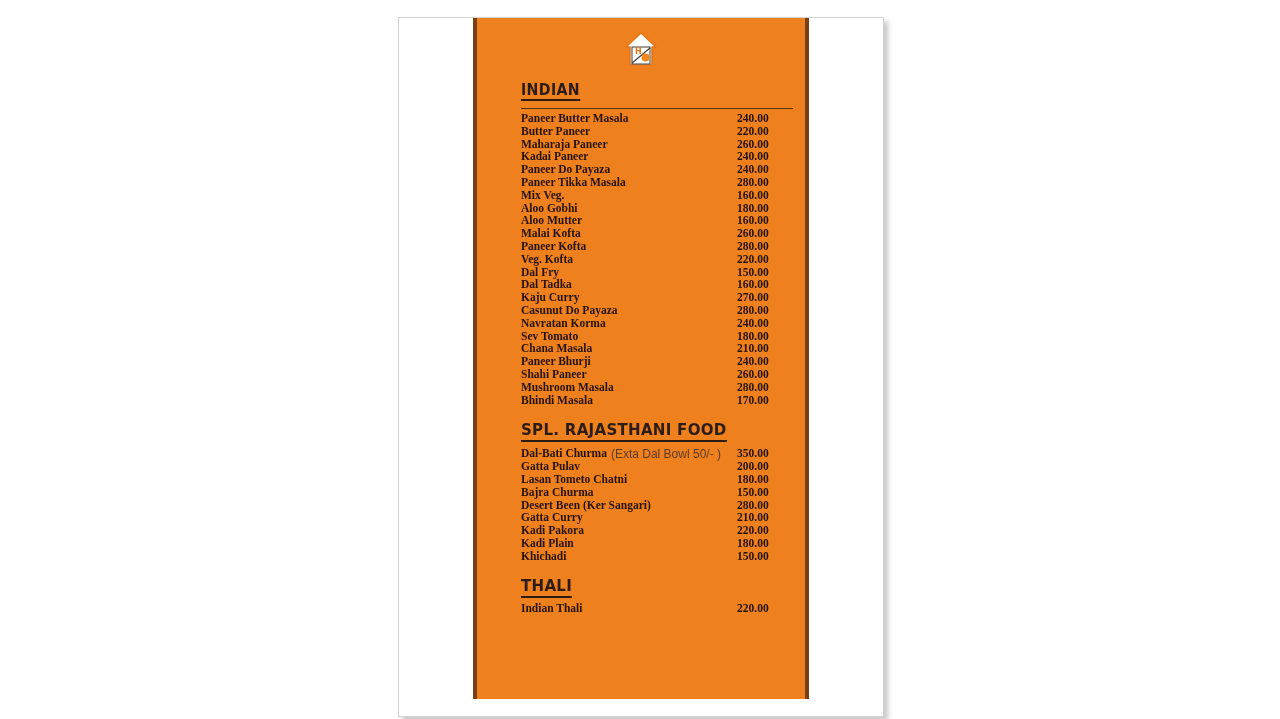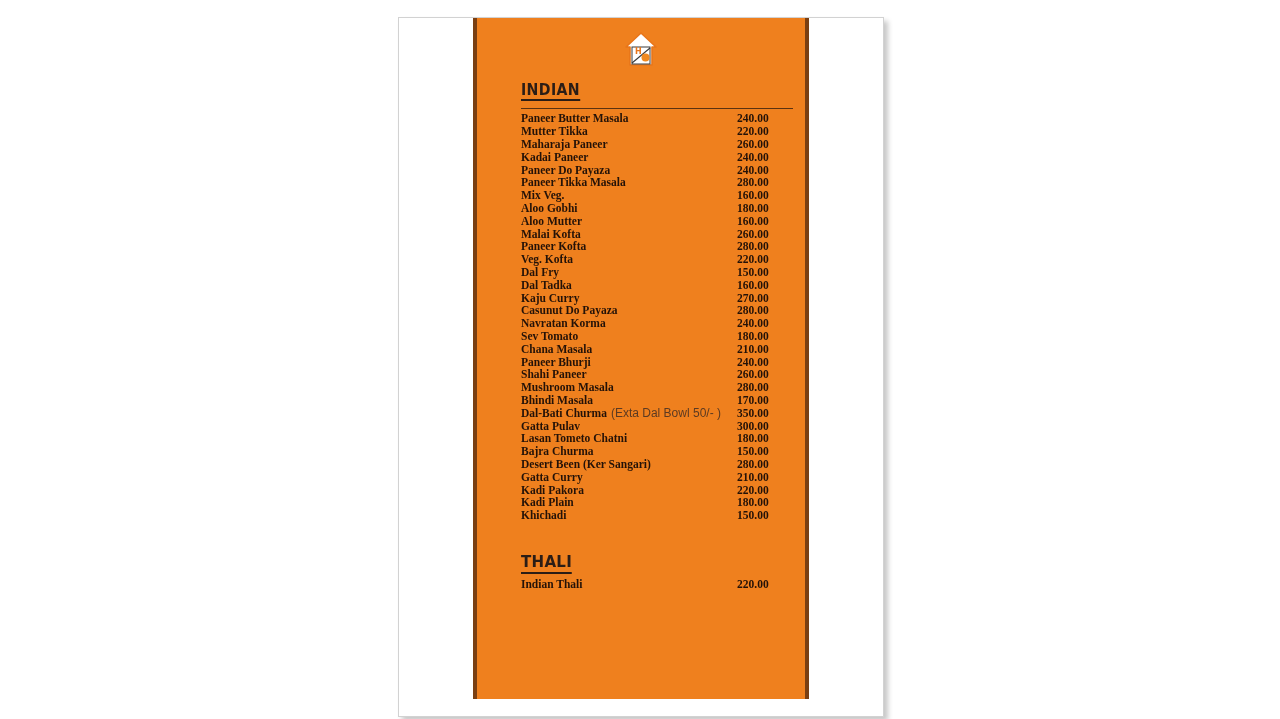--- a/index.html
+++ b/index.html
@@ -103,26 +103,26 @@
     letter-spacing: 0.3px;
     color: #2b1d16;
     text-transform: uppercase;
     display: inline-block;
     border-bottom: 2px solid #2b1d16;
     padding-bottom: 1px;
     transform: scaleX(0.94);
     transform-origin: left center;
   }
   .section-head-wrap { margin-top: 14px; margin-bottom: 5px; }
-  .section-head-wrap.tight { margin-top: 30px; margin-bottom: 4px; }
+  .section-head-wrap.tight { margin-top: 13px; margin-bottom: 4px; }
 
   
   .item-row {
     display: flex;
-    align-items: center;
+    align-items: flex-start;
     height: 12.8px;
   }
   .item-name {
     font-family: "Liberation Serif", serif;
     font-weight: bold;
     font-size: 11.5px;
     color: #241208;
     white-space: nowrap;
     flex: 0 0 auto;
   }
@@ -187,21 +187,21 @@
       </div>
       <hr class="rule">
 
       <div>
         <div class="item-row">
             <span class="item-name">Paneer Butter Masala</span>
             <span class="spacer"></span>
             <span class="item-price">240.00</span>
           </div>
         <div class="item-row">
-            <span class="item-name">Mutter Tikka</span>
+            <span class="item-name">Butter Paneer</span>
             <span class="spacer"></span>
             <span class="item-price">220.00</span>
           </div>
         <div class="item-row">
             <span class="item-name">Maharaja Paneer</span>
             <span class="spacer"></span>
             <span class="item-price">260.00</span>
           </div>
         <div class="item-row">
             <span class="item-name">Kadai Paneer</span>
@@ -298,31 +298,34 @@
             <span class="spacer"></span>
             <span class="item-price">280.00</span>
           </div>
         <div class="item-row">
             <span class="item-name">Bhindi Masala</span>
             <span class="spacer"></span>
             <span class="item-price">170.00</span>
           </div>
       </div>
 
+      <div class="section-head-wrap">
+        <span class="section-head">SPL. RAJASTHANI FOOD</span>
+      </div>
       <div>
         <div class="item-row">
             <span class="item-name">Dal-Bati Churma</span>
             <span class="item-note">(Exta Dal Bowl 50/- )</span>
             <span class="spacer"></span>
             <span class="item-price">350.00</span>
           </div>
         <div class="item-row">
             <span class="item-name">Gatta Pulav</span>
             <span class="spacer"></span>
-            <span class="item-price">300.00</span>
+            <span class="item-price">200.00</span>
           </div>
         <div class="item-row">
             <span class="item-name">Lasan Tometo Chatni</span>
             <span class="spacer"></span>
             <span class="item-price">180.00</span>
           </div>
         <div class="item-row">
             <span class="item-name">Bajra Churma</span>
             <span class="spacer"></span>
             <span class="item-price">150.00</span>

